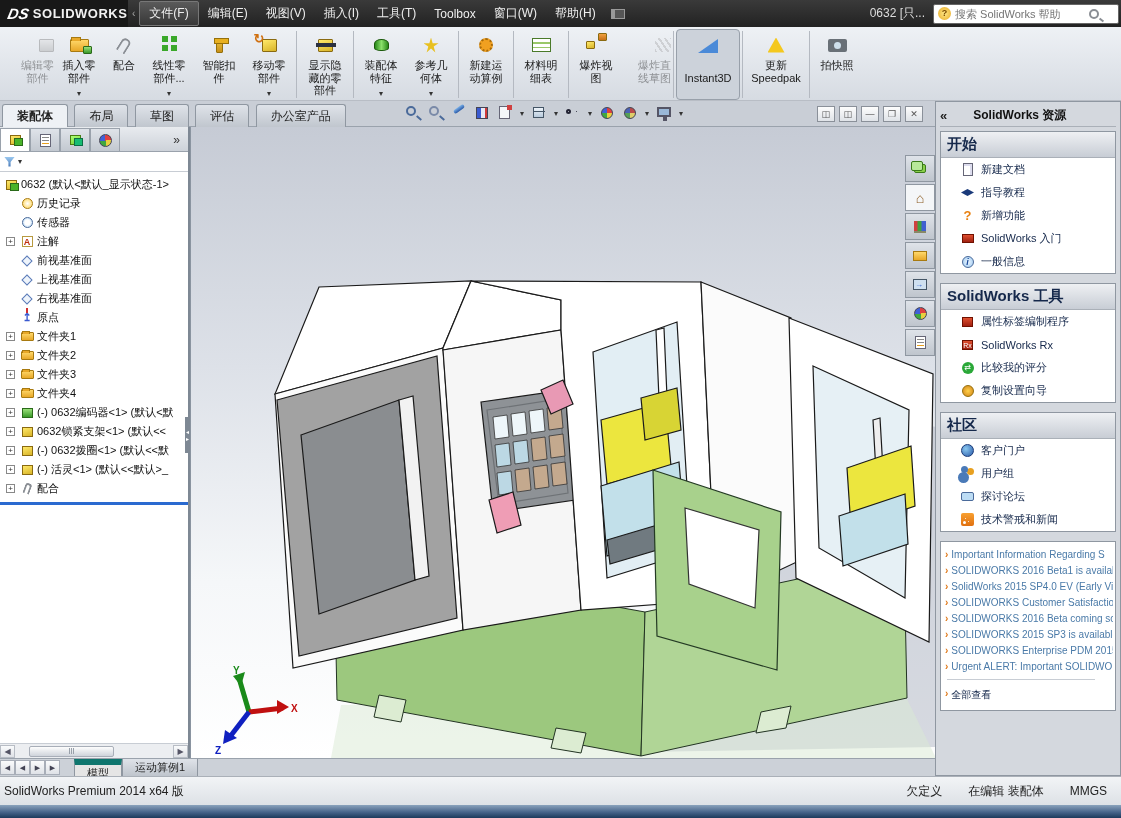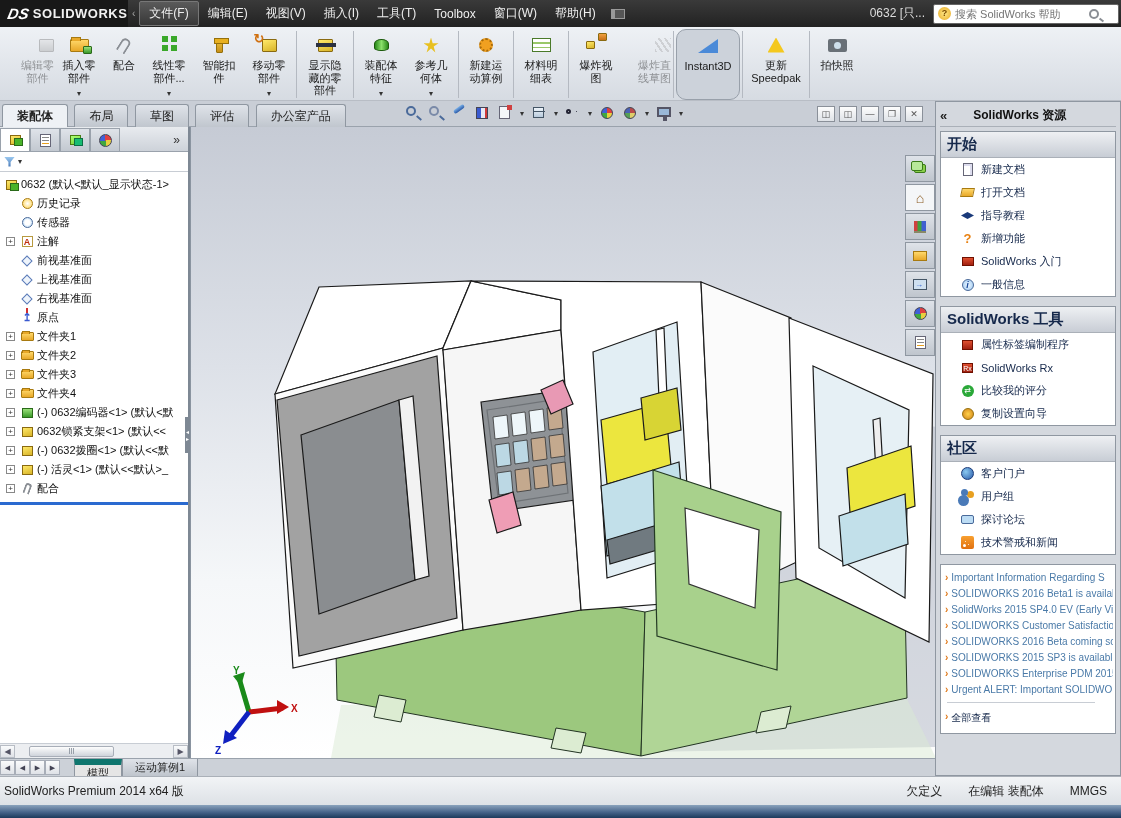--- a/index.html
+++ b/index.html
@@ -25,21 +25,21 @@
   .pin { width:14px; height:10px; border:1px solid #999; border-left-width:4px; margin-left:6px; background:#555; }
 
   
   #ribbon { position:absolute; left:0; top:27px; width:1121px; height:74px;
     background:linear-gradient(#eef1f5,#d6dbe2); border-bottom:1px solid #b8bdc5; display:flex; align-items:stretch; padding:2px 0 0 4px; }
   .rbtn { display:flex; flex-direction:column; align-items:center; justify-content:flex-start;
     width:50px; padding-top:3px; font-size:11px; color:#1a1a1a; text-align:center; }
   .rbtn .rlabel { white-space:pre-line; line-height:1.15; }
   .rbtn .dd { font-size:8px; color:#333; margin-top:auto; padding-bottom:2px; }
   .rbtn.disabled { opacity:.42; filter:grayscale(.9);align-items:flex-end; }
-  .rbtn.pressed { background:#ccd2da; border:1px solid #98a0aa; border-radius:10px; }
+  .rbtn.pressed { background:#ccd2da; border:1px solid #98a0aa; border-radius:4px;gap:12px; }
   .rsep { width:1px; background:#b4b9c1; margin:2px 2px; }
   .ri { height:26px; display:flex; align-items:center; justify-content:center; margin-bottom:1px; }
   .cube { width:15px; height:13px; background:linear-gradient(160deg,#ffe96a,#d8b428); border:1px solid #8a6a10; border-radius:1px; }
   .cube.gray { background:linear-gradient(#dcdcdc,#a8a8a8); border-color:#777; }
   .cube.green { background:linear-gradient(#9ae07a,#3a9a2a); border-color:#2a6a1a; }
   .cube.small { width:9px; height:8px; }
   .fold { width:19px; height:13px; background:linear-gradient(#ffd86a,#e8a828); border:1px solid #a87a10; border-radius:1px; position:relative; }
   .fold::before { content:""; position:absolute; left:0; top:-3px; width:8px; height:3px; background:#e8a828; border:1px solid #a87a10; border-bottom:none; }
   .ov { position:absolute; right:-4px; bottom:-3px; }
   .clip { width:10px; height:15px; border:2px solid #8a8e94; border-bottom:none; border-radius:5px 5px 0 0; transform:rotate(32deg); }
@@ -664,26 +664,20 @@
   <div class="tpbox">
     <h3>开始</h3>
     <div class="tprow">
         <span class="pic">
           <span class="p-page"></span>
         </span>
         <span>新建文档</span>
       </div>
     <div class="tprow">
         <span class="pic">
-          <span class="p-open"></span>
-        </span>
-        <span>打开文档</span>
-      </div>
-    <div class="tprow">
-        <span class="pic">
           <span class="p-cap"></span>
         </span>
         <span>指导教程</span>
       </div>
     <div class="tprow">
         <span class="pic">
           <span class="p-q">?</span>
         </span>
         <span>新增功能</span>
       </div>

